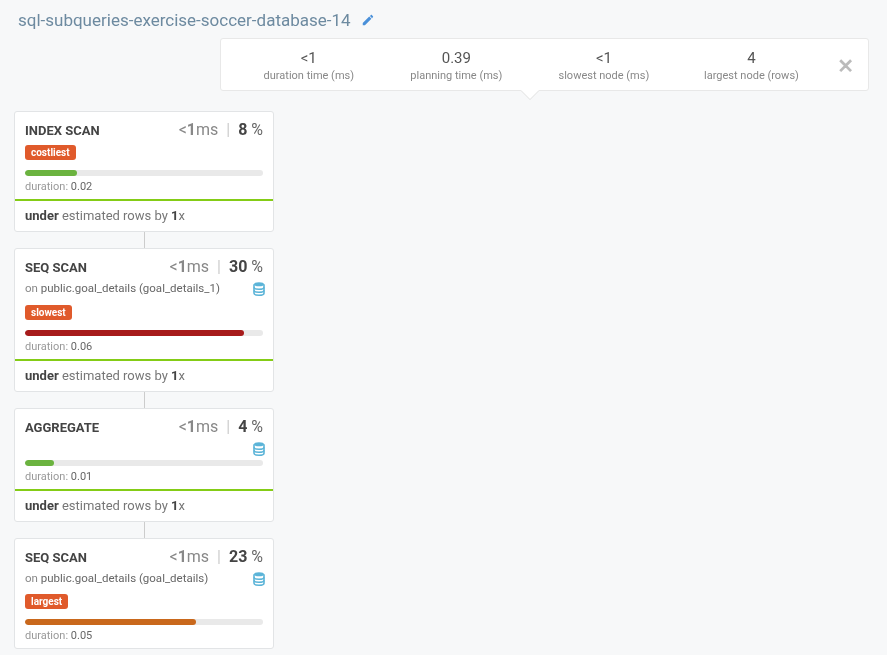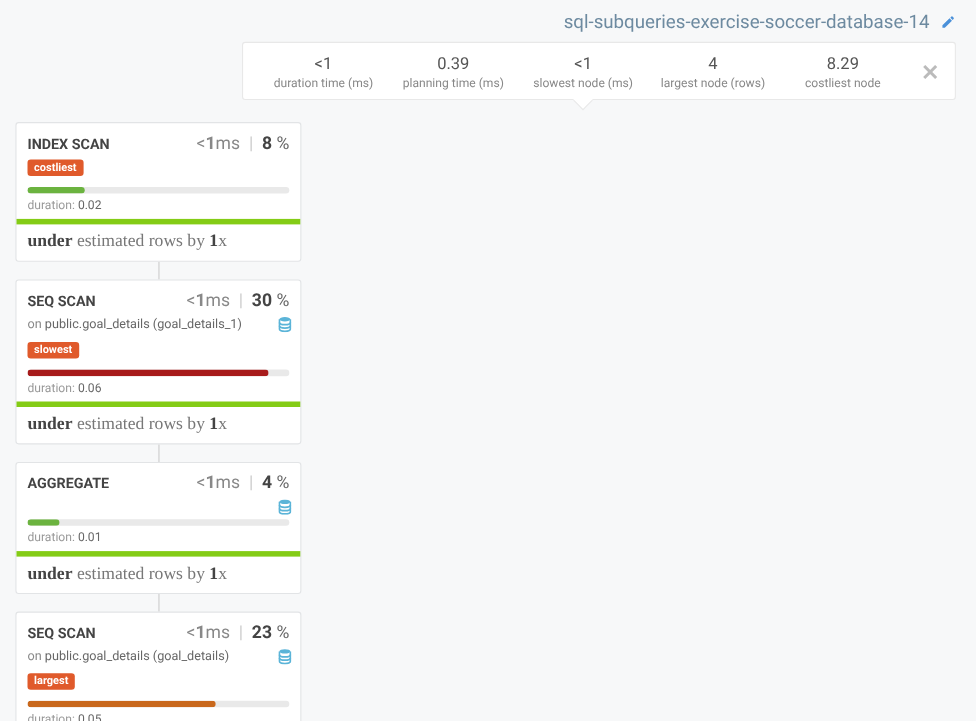--- a/index.html
+++ b/index.html
@@ -10,21 +10,20 @@
     background: #f7f8f9;
     color: #555;
     font-size: 13px;
     width: 887px;
   }
   .header {
     padding: 10px 18px 8px 18px;
     display: flex;
     align-items: center;
     gap: 10px;
-    justify-content: flex-end;
   }
   .title {
     color: #6d8aa0;
     font-size: 17px;
     font-weight: 400;
   }
   .edit-icon {
     width: 14px;
     height: 14px;
     display: inline-block;
@@ -146,25 +145,24 @@
     left: 0; top: 0; bottom: 0;
     border-radius: 3px;
   }
   .duration-line {
     font-size: 11px;
     color: #999;
     padding: 0 10px 6px 10px;
   }
   .duration-line .num { color: #666; }
   .est-line {
-    border-top: 5px solid #84cc16;
+    border-top: 2px solid #84cc16;
     padding: 7px 10px 8px 10px;
-    font-size: 16px;
+    font-size: 13px;
     color: #777;
-    font-family: Liberation Serif, serif;
   }
   .est-line b { color: #444; font-weight: 700; }
   svg { display: block; }
   .rel-icon { width: 12px; height: 14px; }
 </style>
 </head>
 <body>
 
 <div class="header">
   <span class="title">sql-subqueries-exercise-soccer-database-14</span>
@@ -184,24 +182,20 @@
     <div class="stat-val">0.39</div>
     <div class="stat-label">planning time (ms)</div>
   </div>
   <div class="stat">
     <div class="stat-val">&lt;1</div>
     <div class="stat-label">slowest node (ms)</div>
   </div>
   <div class="stat">
     <div class="stat-val">4</div>
     <div class="stat-label">largest node (rows)</div>
-  </div>
-  <div class="stat">
-    <div class="stat-val">8.29</div>
-    <div class="stat-label">costliest node</div>
   </div>
   <div class="close-x">✕</div>
 </div>
 
 <div class="tree">
 
   <div class="node">
     <div class="node-head">
       <span class="node-title">INDEX SCAN</span>
       <span class="node-meta">

